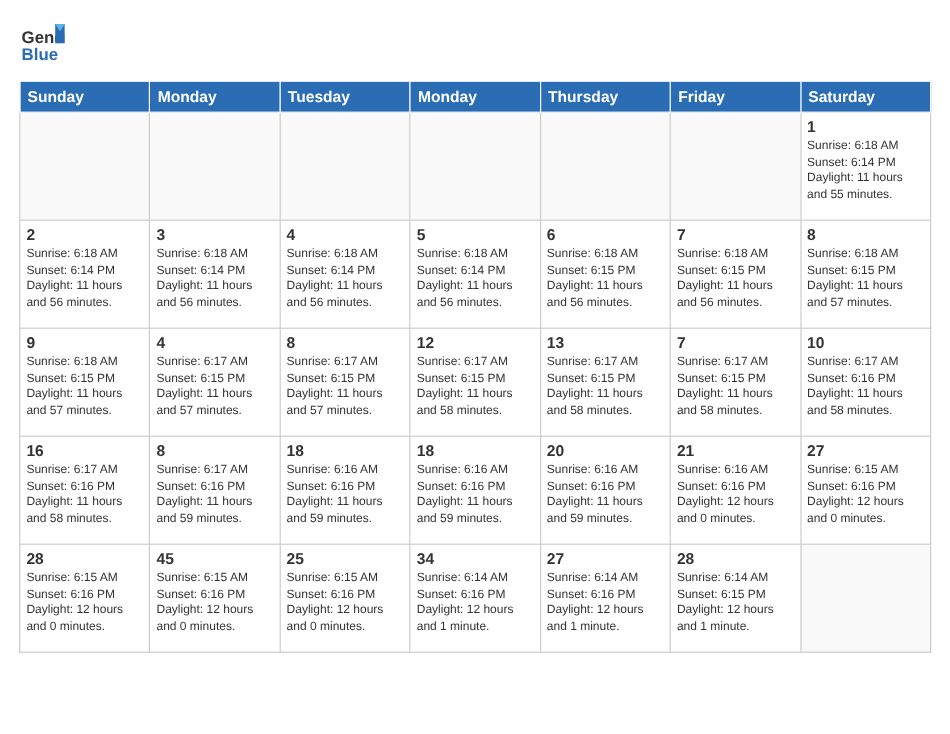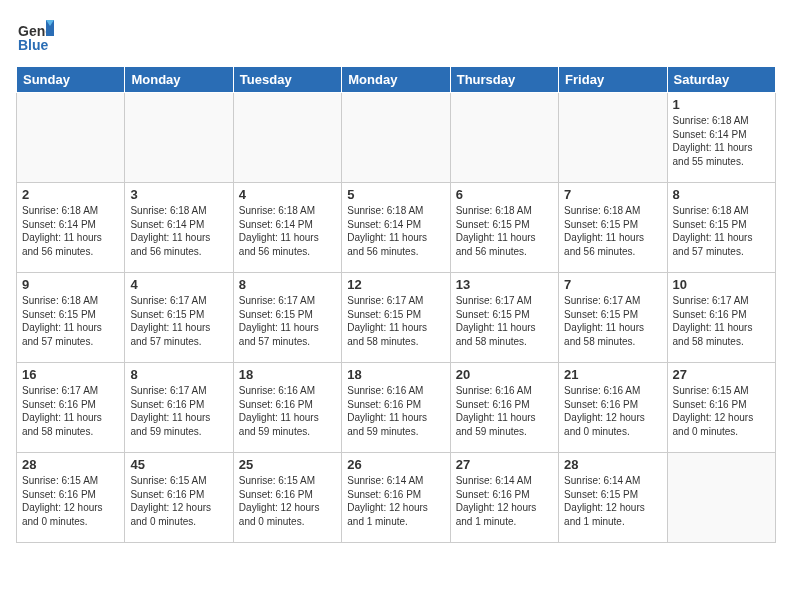--- a/index.html
+++ b/index.html
@@ -264,21 +264,21 @@
 Sunset: 6:16 PM
 Daylight: 12 hours and 0 minutes.</div>
         </td>
         <td class="cal-cell">
           <span class="day-num">25</span>
           <div class="day-info" style="white-space: pre-line;">Sunrise: 6:15 AM
 Sunset: 6:16 PM
 Daylight: 12 hours and 0 minutes.</div>
         </td>
         <td class="cal-cell">
-          <span class="day-num">26</span>
+          <span class="day-num">34</span>
           <div class="day-info" style="white-space: pre-line;">Sunrise: 6:14 AM
 Sunset: 6:16 PM
 Daylight: 12 hours and 1 minute.</div>
         </td>
         <td class="cal-cell">
           <span class="day-num">27</span>
           <div class="day-info" style="white-space: pre-line;">Sunrise: 6:14 AM
 Sunset: 6:16 PM
 Daylight: 12 hours and 1 minute.</div>
         </td>

